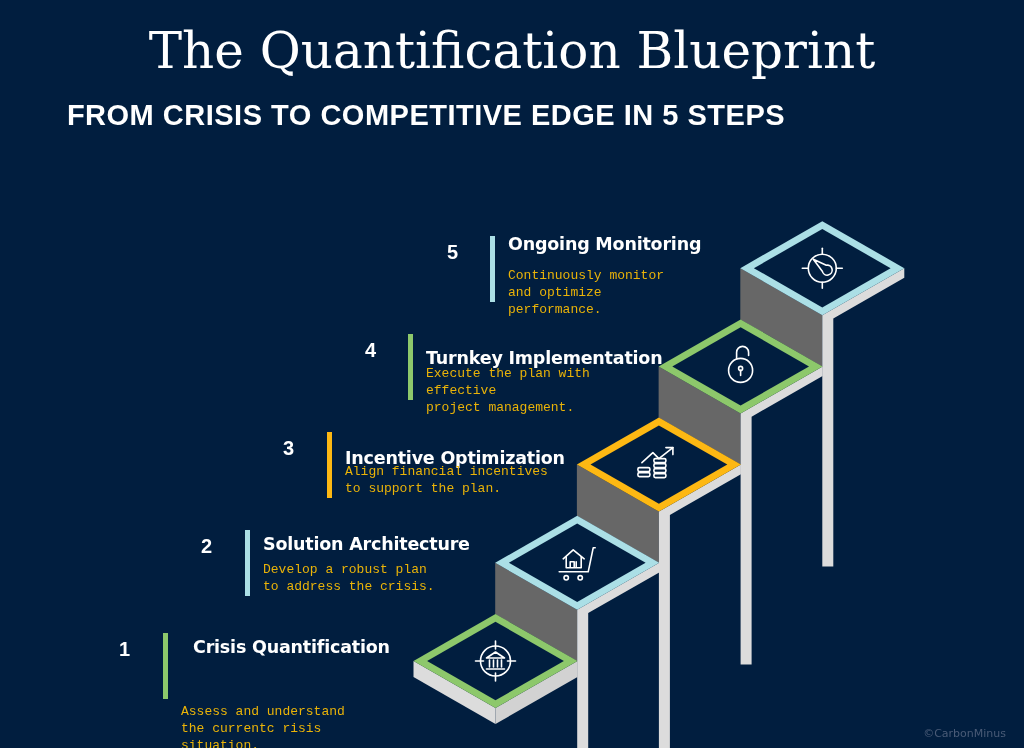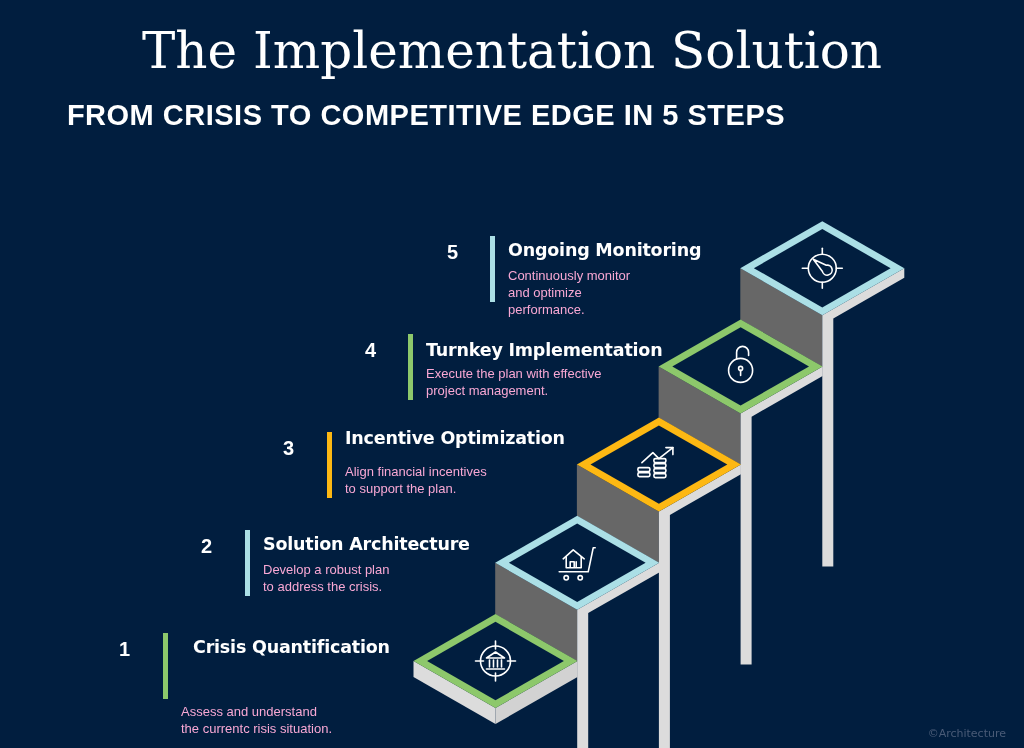--- a/index.html
+++ b/index.html
@@ -22,33 +22,33 @@
   .step-num {
     position: absolute; font-size: 20px; font-weight: bold; color: #ffffff;
     font-family: "Liberation Sans", sans-serif;
   }
   .step-bar { position: absolute; width: 5px; height: 66px; }
   .step-title {
     position: absolute; font-size: 17.5px; font-weight: bold; color: #ffffff;
     white-space: nowrap; font-family: "DejaVu Sans", sans-serif; letter-spacing: -0.2px;
   }
   .step-desc {
-    position: absolute; font-size: 13px; line-height: 17px; color: #f9a8d4;
-    white-space: pre-line; font-family: Liberation Sans, sans-serif; width: 220px;
+    position: absolute; font-size: 13px; line-height: 17px; color: #eab308;
+    white-space: pre-line; font-family: Liberation Mono, monospace; width: 220px;
   }
   svg.stairs { position: absolute; left: 0; top: 0; }
   .copyright {
     position: absolute; right: 18px; bottom: 8px; font-size: 11px; color: #4a5b77;
     font-family: "DejaVu Sans", sans-serif;
   }
 </style>
 </head>
 <body>
 
-<h1 class="title">The Implementation Solution</h1>
+<h1 class="title">The Quantification Blueprint</h1>
 <h2 class="subtitle">FROM CRISIS TO COMPETITIVE EDGE IN 5 STEPS</h2>
 
 <svg class="stairs" width="1024" height="748" viewBox="0 0 1024 748" xmlns="http://www.w3.org/2000/svg">
   <g id="stairs-layer">
       <g>
         <polygon points="740.3,268.2 822.3,315.2 822.3,366.4 740.3,319.4" fill="#676767"></polygon>
         <polygon points="904.3,268.2 904.3,277.8 833.3,318.5 833.3,566.4 822.3,566.4 822.3,315.2" fill="#dcdcdc"></polygon>
         <polygon points="740.3,268.2 822.3,221.2 904.3,268.2 822.3,315.2" fill="#abdfe6"></polygon>
         <polygon points="753.9,268.2 822.3,229.0 890.6,268.2 822.3,307.4" fill="#011e3f"></polygon>
         <g transform="translate(822.3,268.2)" fill="none" stroke="#ffffff" stroke-width="1.6" stroke-linecap="round" stroke-linejoin="round">
@@ -137,35 +137,35 @@
   <span class="step-num" style="left:201px;top:535px;">2</span>
   <div class="step-bar" style="left: 245px; top: 530px; background: rgb(171, 223, 230);"></div>
   <span class="step-title" style="left:263px;top:534px;">Solution Architecture</span>
   <span class="step-desc" style="left:263px;top:561px;">Develop a robust plan
 to address the crisis.</span>
 </div>
 
 <div>
   <span class="step-num" style="left:283px;top:437px;">3</span>
   <div class="step-bar" style="left: 327px; top: 432px; background: rgb(253, 184, 19);"></div>
-  <span class="step-title" style="left:345px;top:428px;">Incentive Optimization</span>
+  <span class="step-title" style="left:345px;top:448px;">Incentive Optimization</span>
   <span class="step-desc" style="left:345px;top:463px;">Align financial incentives
 to support the plan.</span>
 </div>
 
 <div>
   <span class="step-num" style="left:365px;top:339px;">4</span>
   <div class="step-bar" style="left: 408px; top: 334px; background: rgb(141, 200, 107);"></div>
-  <span class="step-title" style="left:426px;top:340px;">Turnkey Implementation</span>
+  <span class="step-title" style="left:426px;top:348px;">Turnkey Implementation</span>
   <span class="step-desc" style="left:426px;top:365px;">Execute the plan with effective
 project management.</span>
 </div>
 
 <div>
   <span class="step-num" style="left:447px;top:241px;">5</span>
   <div class="step-bar" style="left: 490px; top: 236px; background: rgb(171, 223, 230);"></div>
-  <span class="step-title" style="left:508px;top:240px;">Ongoing Monitoring</span>
+  <span class="step-title" style="left:508px;top:234px;">Ongoing Monitoring</span>
   <span class="step-desc" style="left:508px;top:267px;">Continuously monitor
 and optimize
 performance.</span>
 </div>
 
-<span class="copyright">©Architecture</span>
+<span class="copyright">©CarbonMinus</span>
 
 </body></html>

